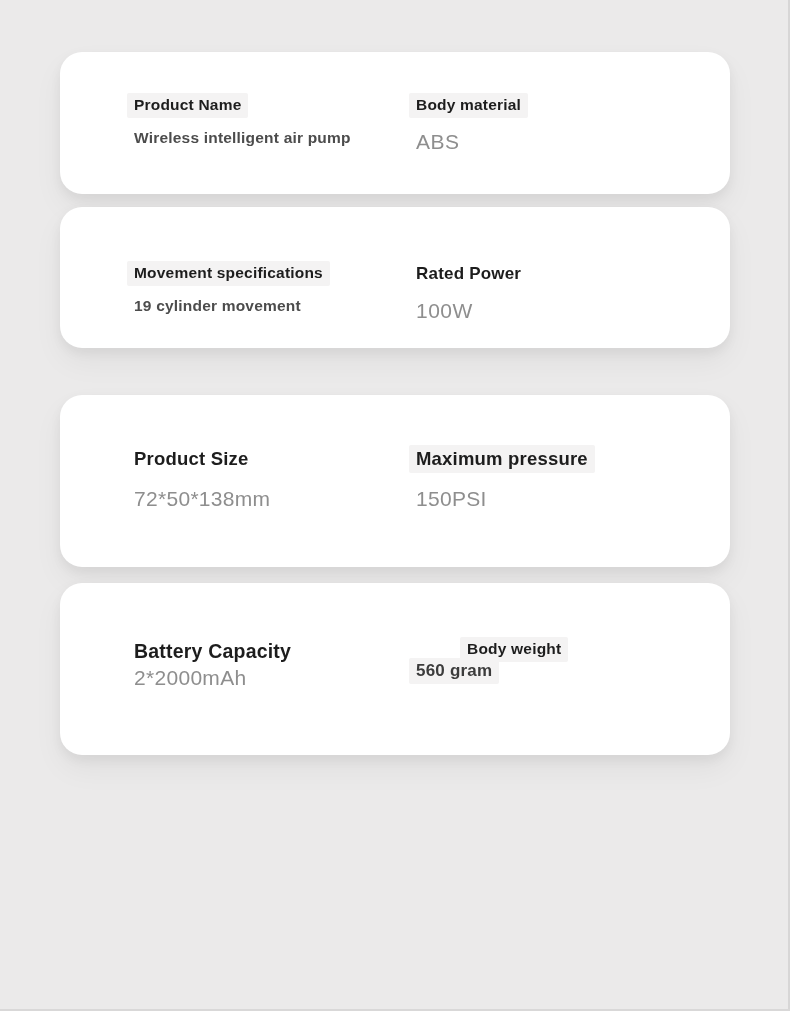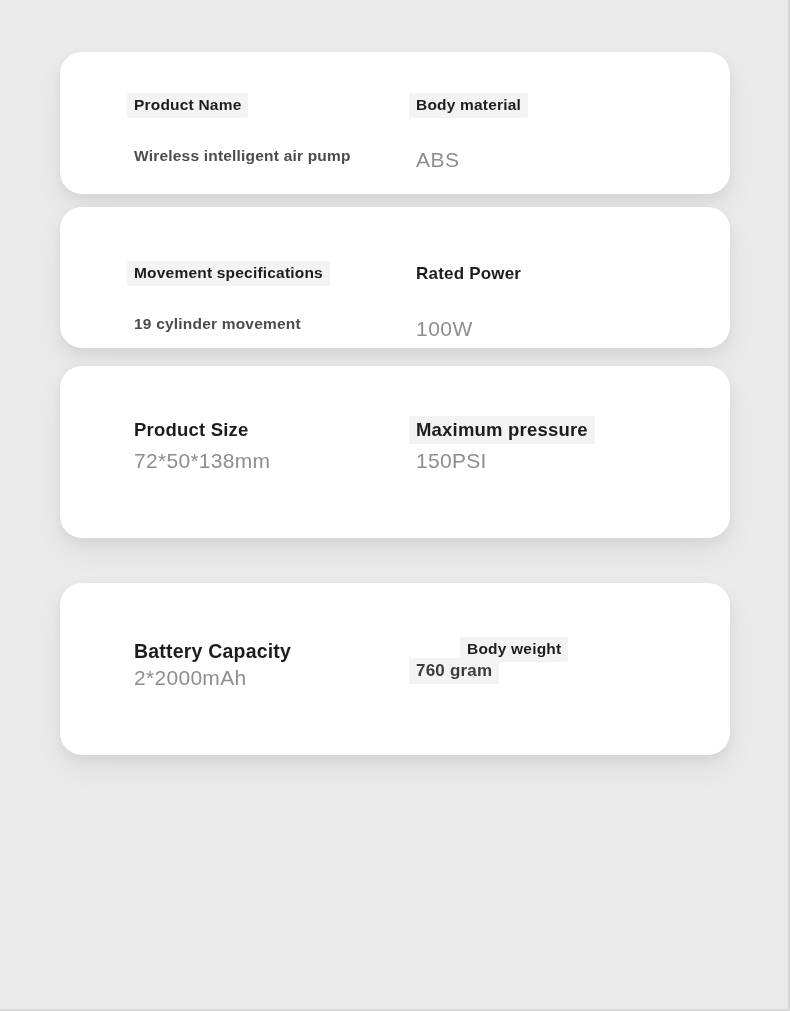--- a/index.html
+++ b/index.html
@@ -35,21 +35,21 @@
     border-radius: 22px;
     box-shadow: 0 5px 12px rgba(0,0,0,0.055), 0 14px 30px rgba(0,0,0,0.05);
     box-sizing: border-box;
     display: grid;
     grid-template-columns: 282px 1fr;
     padding-left: 74px;
     padding-right: 20px;
   }
   .card-1 { top: 52px;  height: 142px; padding-top: 44px; }
   .card-2 { top: 207px; height: 141px; padding-top: 57px; }
-  .card-3 { top: 366px; height: 172px; padding-top: 53px; }
+  .card-3 { top: 395px; height: 172px; padding-top: 53px; }
   .card-4 { top: 583px; height: 172px; padding-top: 57px; }
 
   .spec-cell { display: block; }
 
   .spec-label {
     display: inline-block;
     font-weight: bold;
     color: #1d1d1d;
     line-height: 1.2;
     letter-spacing: 0.2px;
@@ -64,31 +64,31 @@
   .hl {
     background: #f4f3f3;
     padding: 3px 7px;
     margin: -3px -7px;
     border-radius: 2px;
   }
 
   
   .card-1 .spec-label, .card-2 .spec-label { font-size: 15.5px; }
   .card-2 .cell-right .spec-label { font-size: 17px; }
-  .card-1 .value-row, .card-2 .value-row { margin-top: 32px; }
+  .card-1 .value-row, .card-2 .value-row { margin-top: 14px; }
   .card-1 .cell-left .spec-value, .card-2 .cell-left .spec-value {
     font-size: 15.5px; font-weight: bold; color: #4c4c4c; letter-spacing: 0.2px;
   }
   .card-1 .cell-right .spec-value, .card-2 .cell-right .spec-value {
     font-size: 21px; color: #8e8e8e; letter-spacing: 0.5px;
   }
 
   
   .card-3 .spec-label { font-size: 18.5px; }
-  .card-3 .value-row { margin-top: 7px; }
+  .card-3 .value-row { margin-top: 16px; }
   .card-3 .spec-value { font-size: 21px; color: #8e8e8e; letter-spacing: 0.3px; }
 
   
   .card-4 .cell-left .spec-label { font-size: 19.5px; }
   .card-4 .cell-right .spec-label { font-size: 15.5px; margin-left: 44px; }
   .card-4 .value-row { margin-top: 2px; }
   .card-4 .cell-left .spec-value { font-size: 21px; color: #8e8e8e; letter-spacing: 0.3px; }
   .card-4 .cell-right .spec-value {
     font-size: 17px; font-weight: bold; color: #3c3c3c; letter-spacing: 0.2px;
   }
@@ -129,18 +129,18 @@
   </div>
 </section>
 
 <section class="spec-card card-4">
   <div class="spec-cell cell-left">
     <span class="spec-label">Battery Capacity</span>
     <div class="value-row"><span class="spec-value">2*2000mAh</span></div>
   </div>
   <div class="spec-cell cell-right">
     <span class="spec-label hl">Body weight</span>
-    <div class="value-row"><span class="spec-value hl">760 gram</span></div>
+    <div class="value-row"><span class="spec-value hl">560 gram</span></div>
   </div>
 </section>
 
 <div class="page-edge-right"></div>
 <div class="page-edge-bottom"></div>
 
 </body></html>

